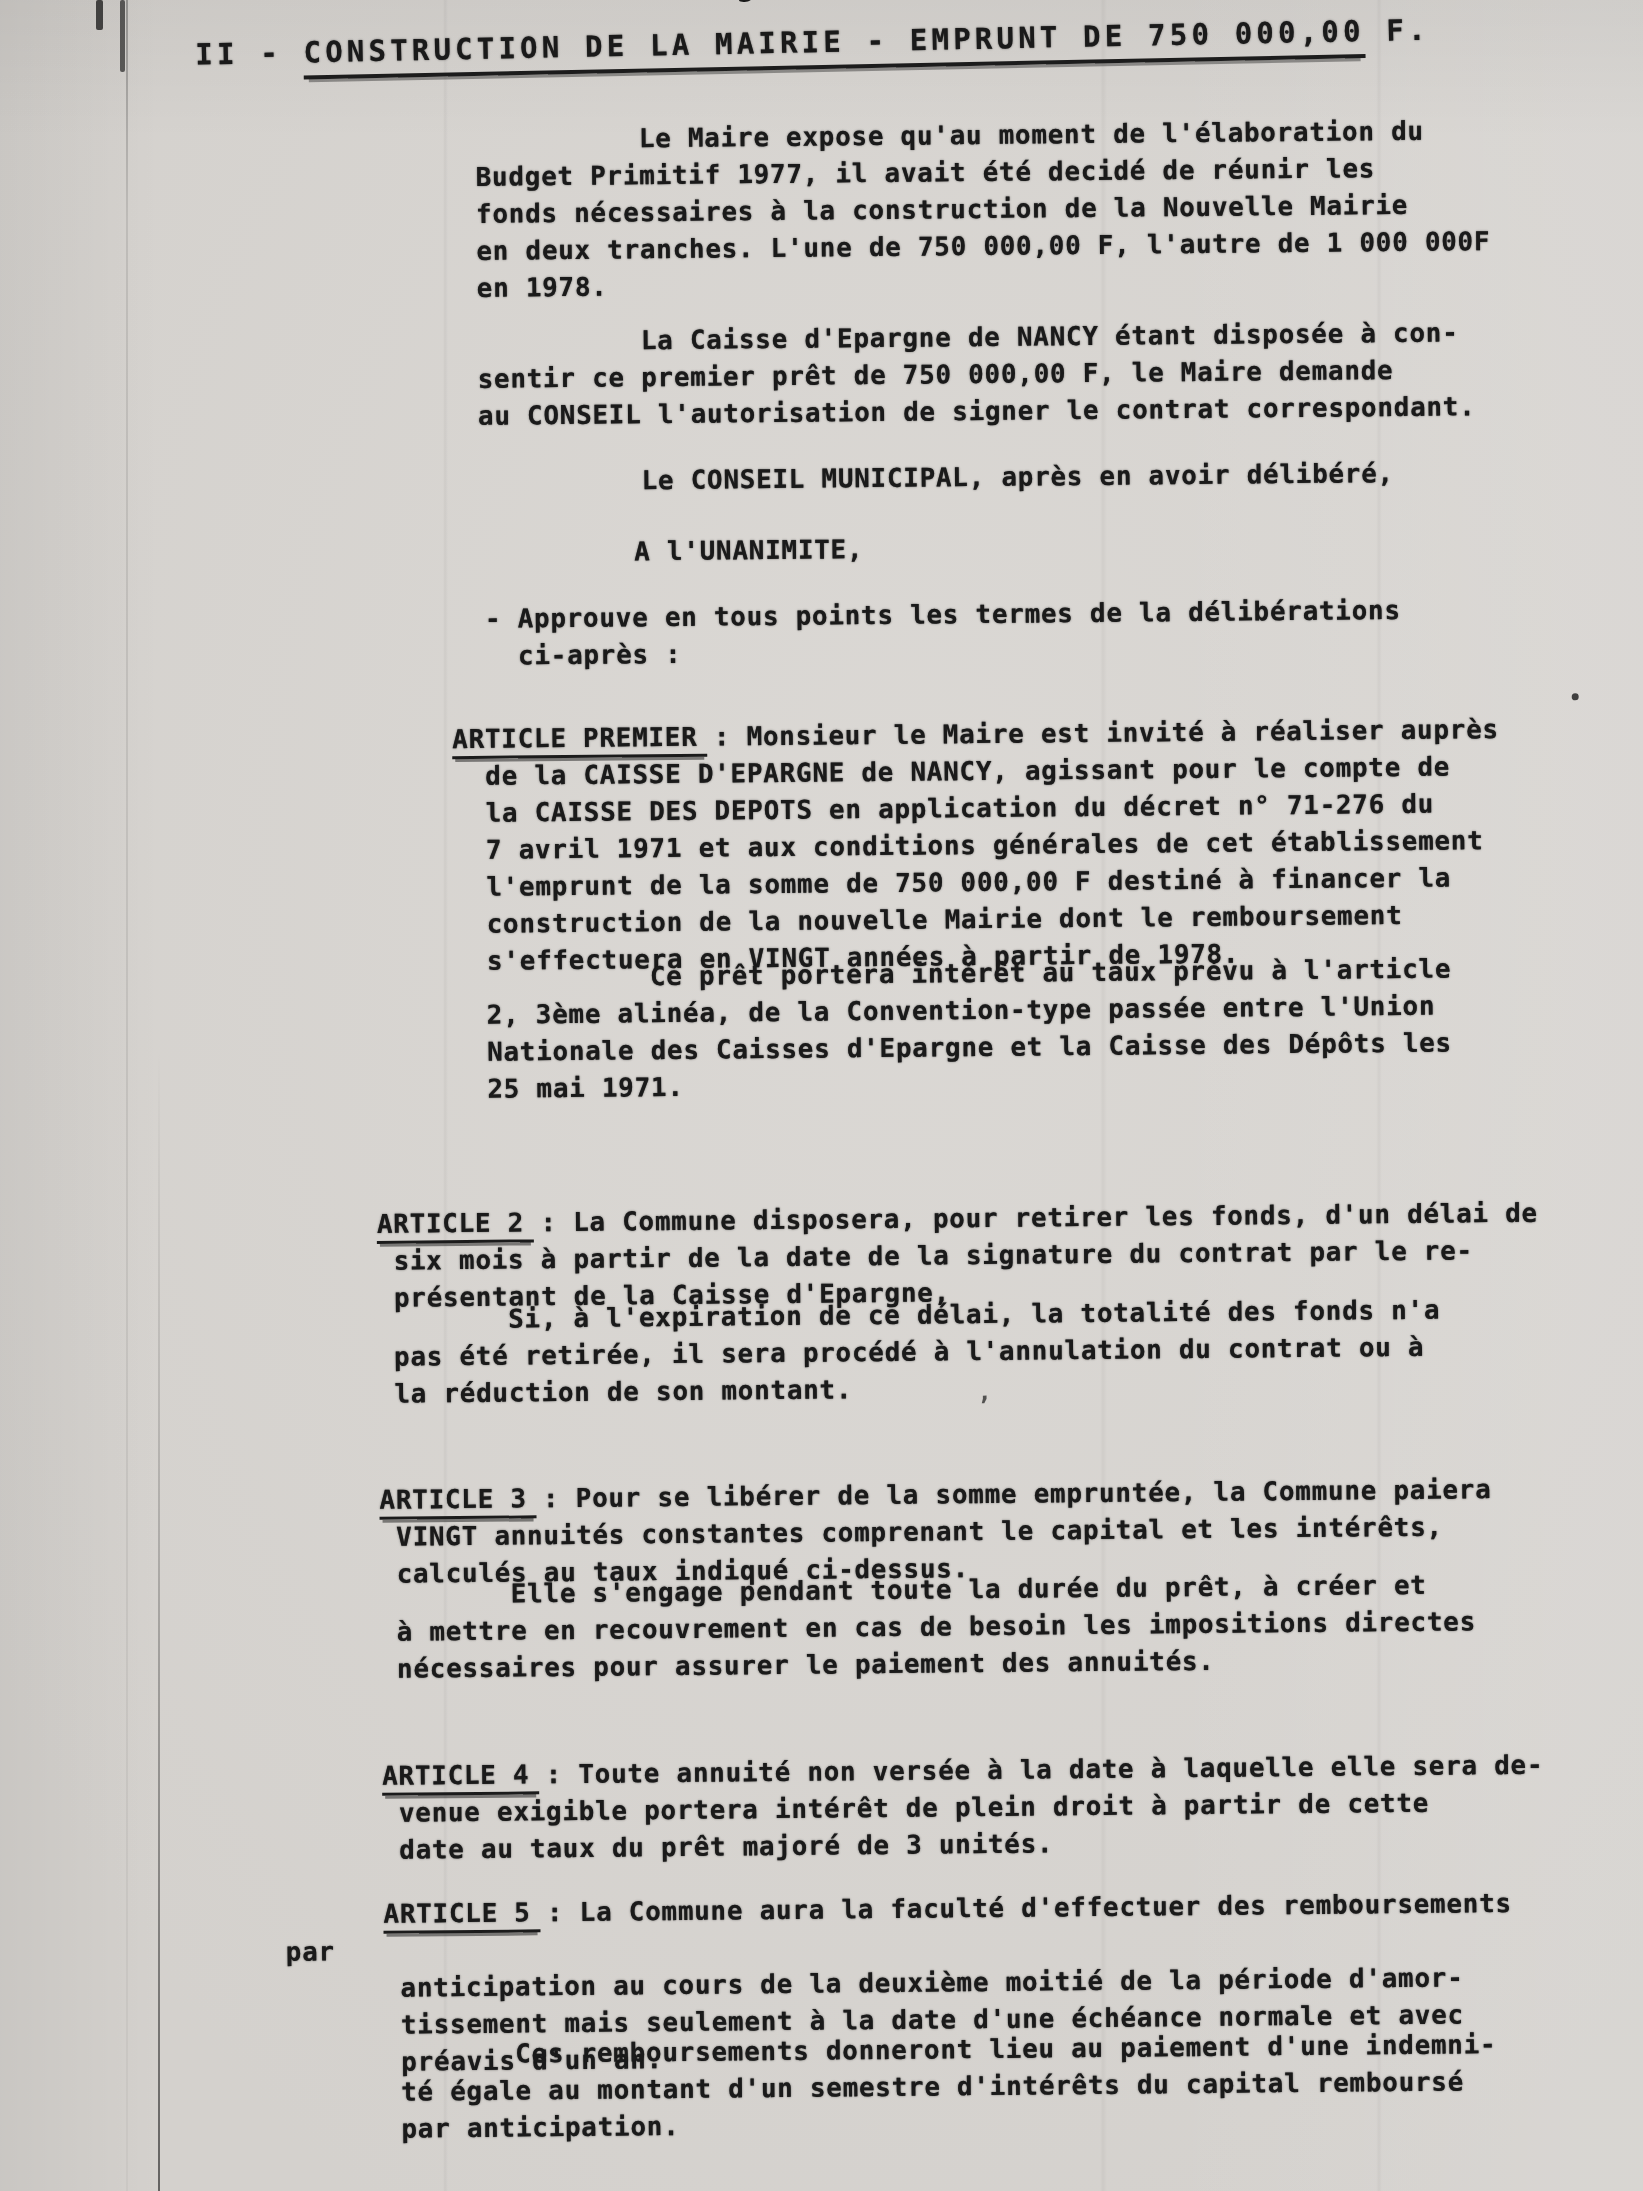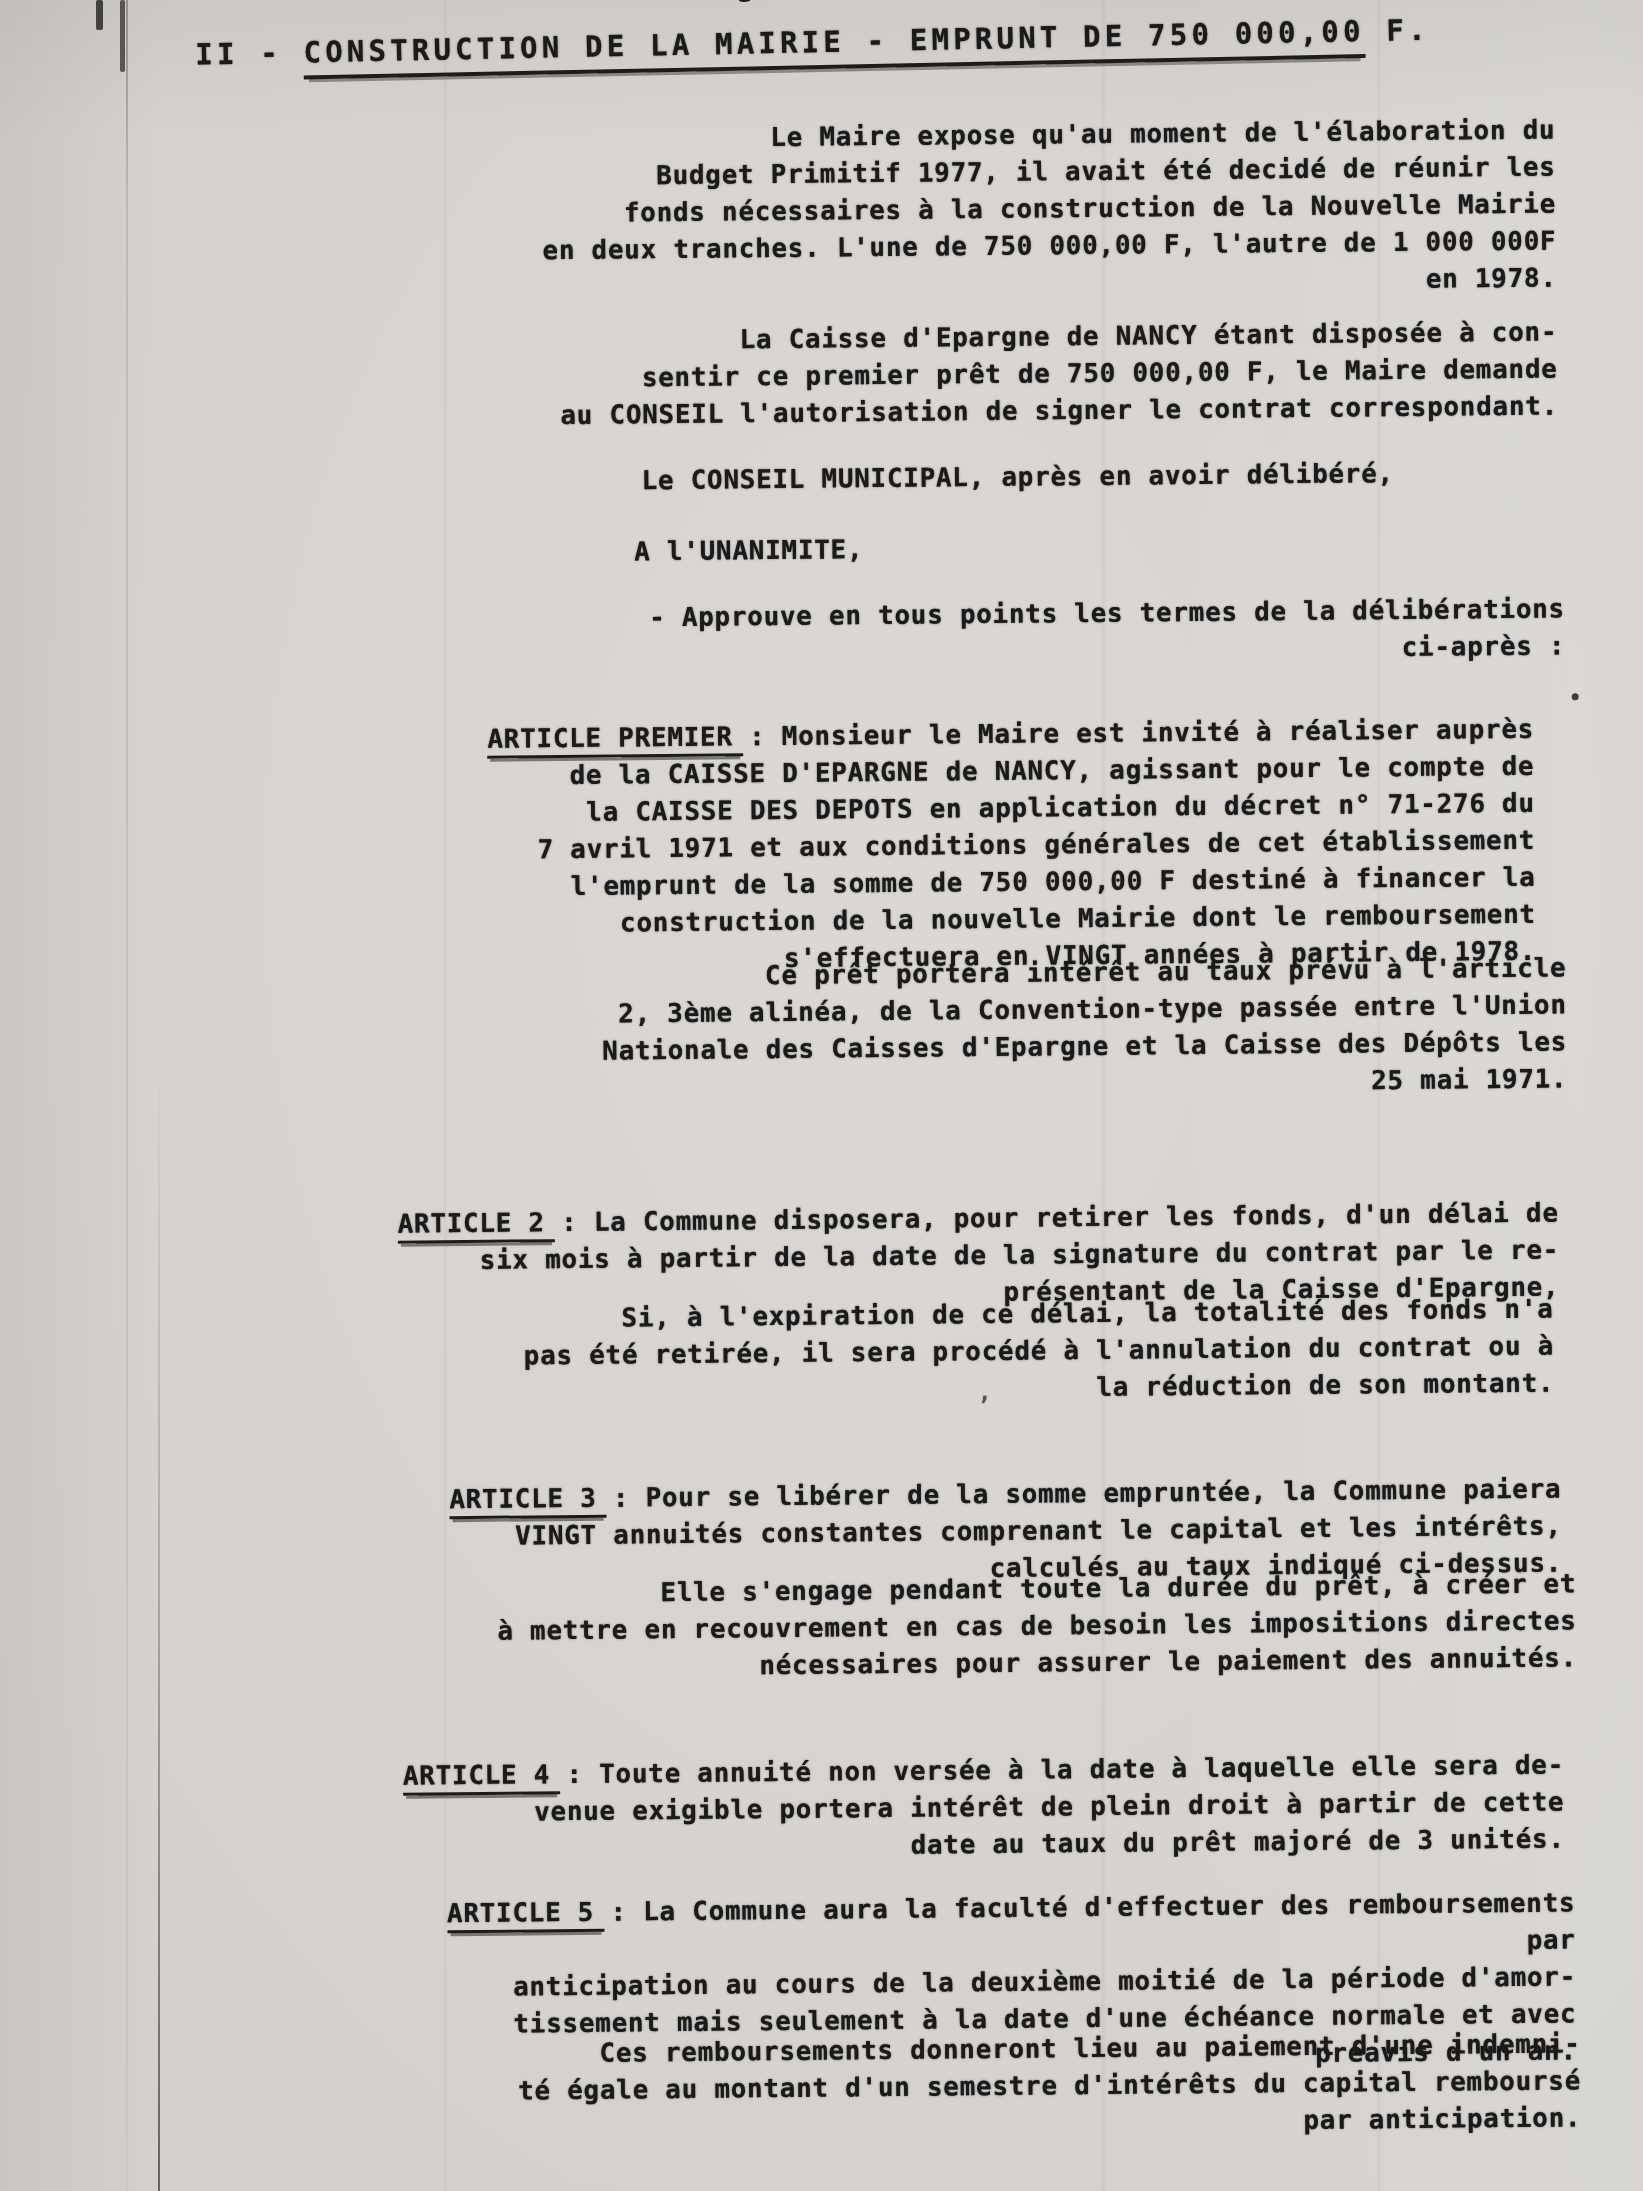--- a/index.html
+++ b/index.html
@@ -1,21 +1,20 @@
 <!DOCTYPE html>
 <html><head>
 <meta charset="utf-8">
 <style>
   html,body{margin:0;padding:0;background:#888;}
   .page{
     position:relative;
     width:1643px;height:2191px;
     overflow:hidden;
     background:#d8d5d1;
-    text-align:right;
   }
   
   .page::before{
     content:"";position:absolute;inset:0;pointer-events:none;
     background:
       linear-gradient(180deg, rgba(0,0,0,.045), rgba(0,0,0,0) 140px),
       linear-gradient(90deg, rgba(0,0,0,.05), rgba(0,0,0,0) 160px),
       linear-gradient(90deg, rgba(0,0,0,0) 443px, rgba(0,0,0,.045) 445px, rgba(0,0,0,0) 448px),
       linear-gradient(90deg, rgba(0,0,0,0) 1100px, rgba(0,0,0,.04) 1103px, rgba(0,0,0,0) 1107px),
       linear-gradient(90deg, rgba(0,0,0,0) 1376px, rgba(0,0,0,.04) 1379px, rgba(0,0,0,0) 1382px),

